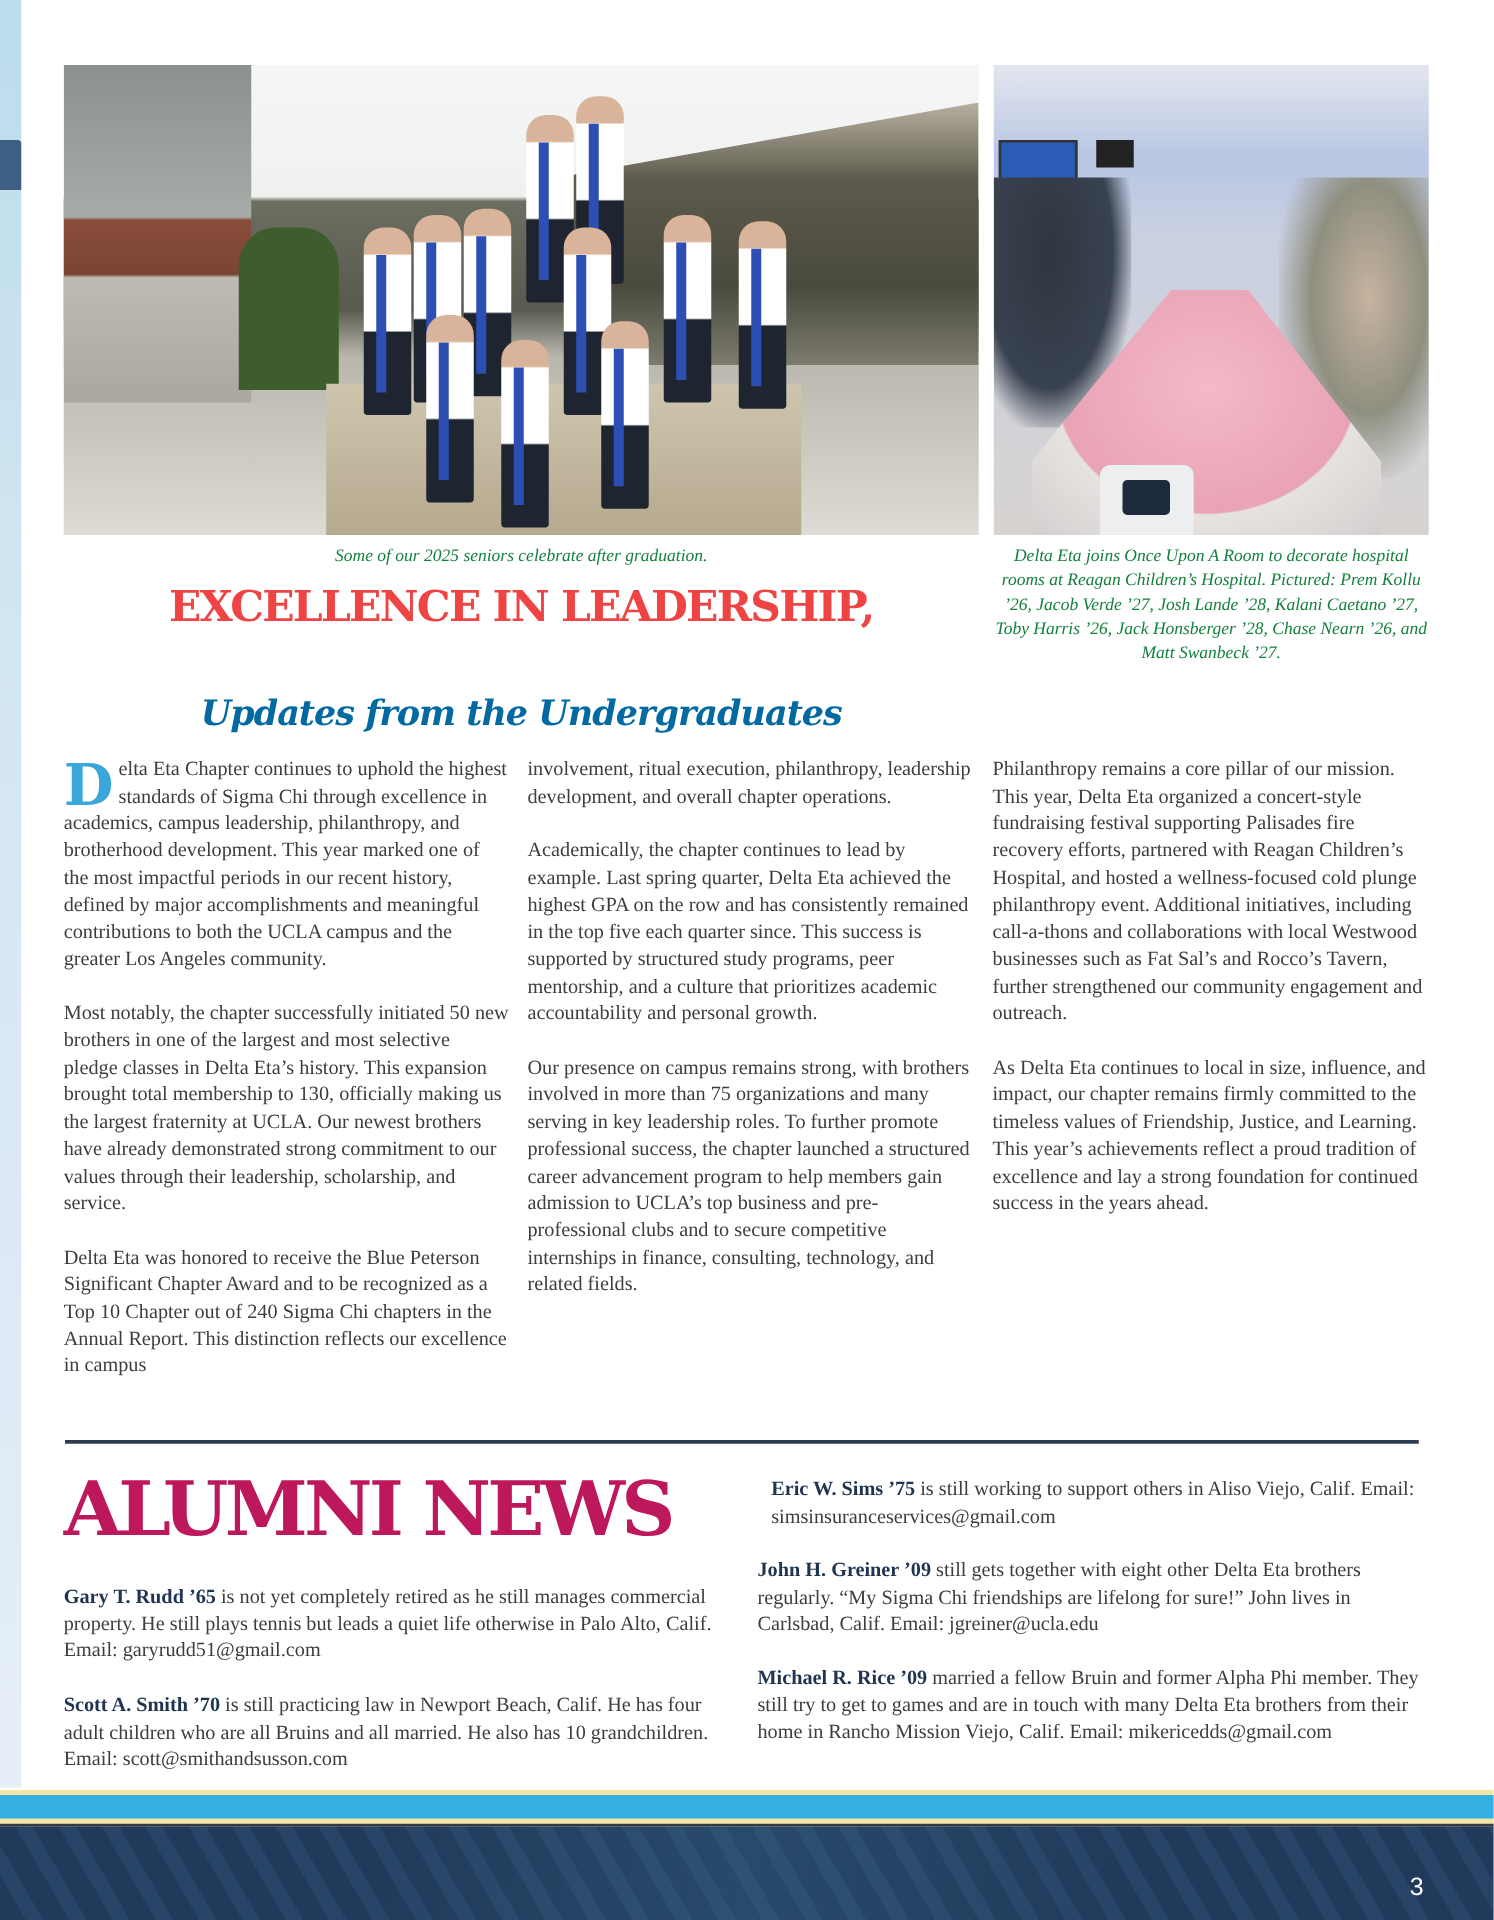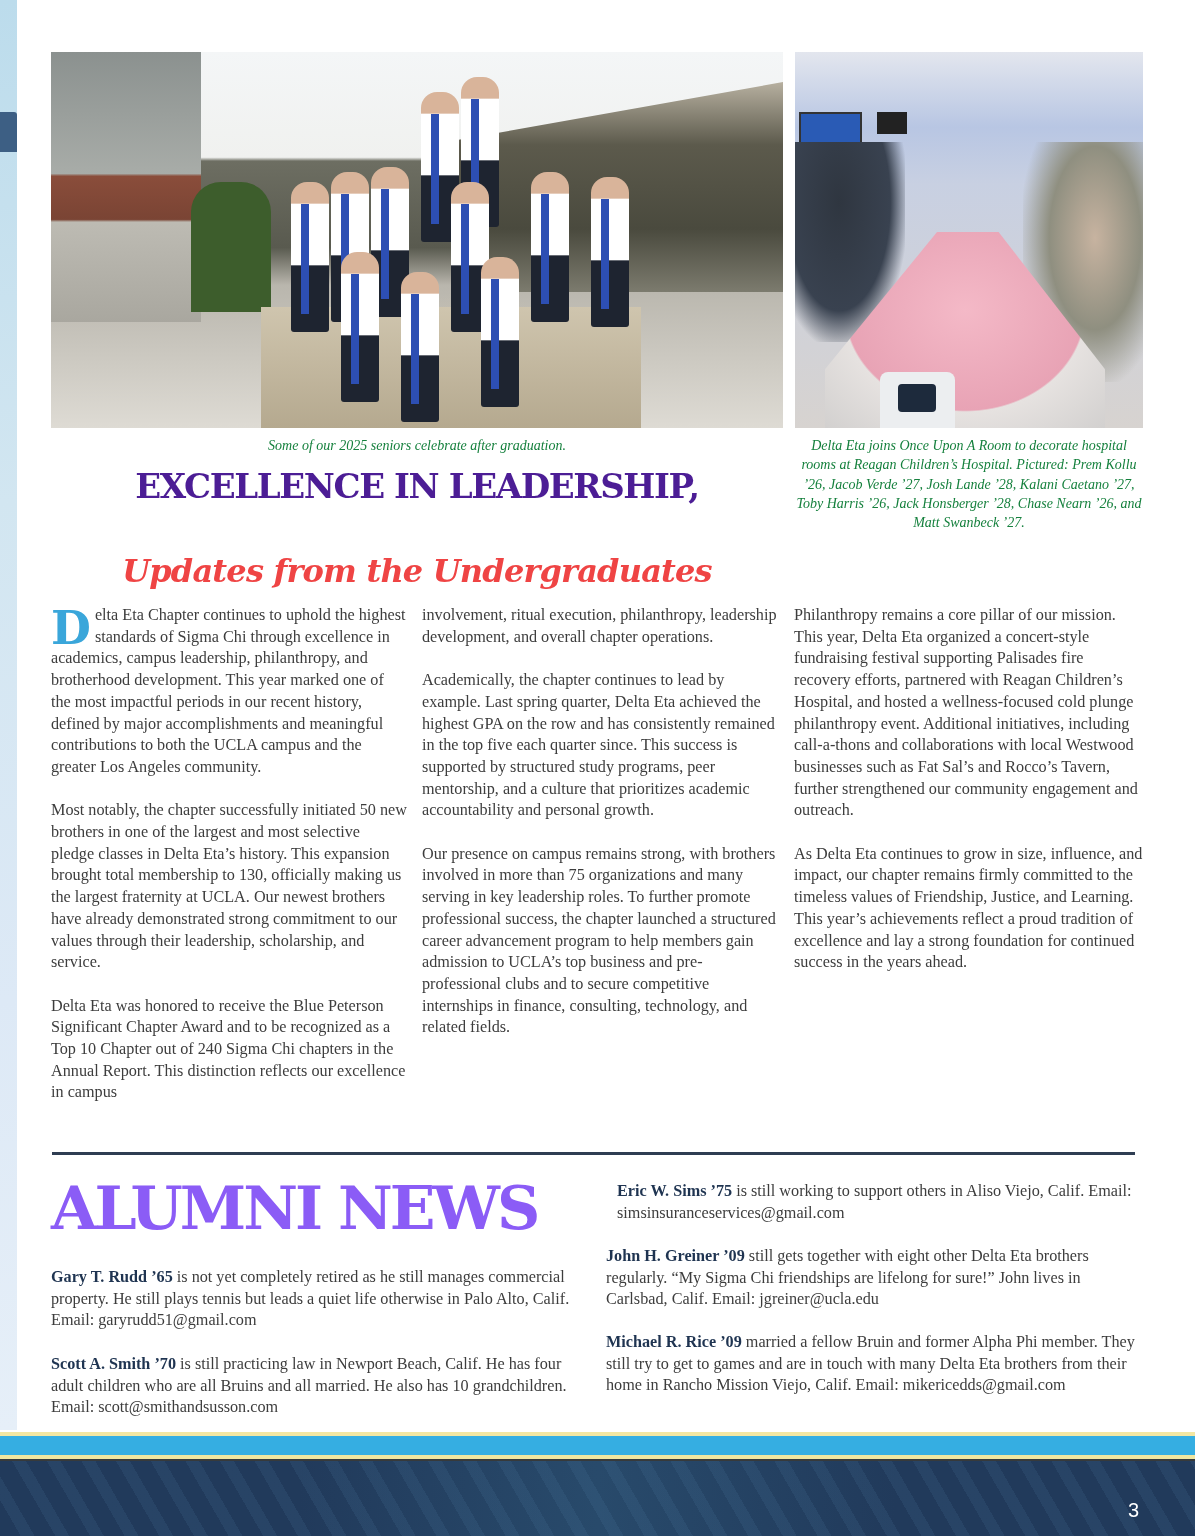--- a/index.html
+++ b/index.html
@@ -41,37 +41,37 @@
   .photo-hosp .device { position: absolute; left: 85px; top: 320px; width: 75px; height: 56px; background: #eceef0; border-radius: 8px 8px 0 0; }
   .photo-hosp .device::after { content: ""; position: absolute; left: 18px; top: 12px; width: 38px; height: 28px; background: #1d2a3c; border-radius: 4px; }
   .photo-hosp .people-l { position: absolute; left: 0; top: 90px; width: 110px; height: 200px; background: radial-gradient(ellipse at 40% 30%, #2f3640 0%, #394250 55%, rgba(57,66,80,0) 75%); }
   .photo-hosp .people-r { position: absolute; right: 0; top: 90px; width: 120px; height: 240px; background: radial-gradient(ellipse at 60% 40%, #c7b3a0 0%, #8f8f80 45%, rgba(143,143,128,0) 75%); }
 
   .caption { position: absolute; font-style: italic; font-size: 14px; color: #15803d; text-align: center; line-height: 19.3px; }
   .caption-grad { left: 51px; top: 436px; width: 732px; }
   .caption-hosp { left: 795px; top: 436px; width: 348px; }
 
   .headline { position: absolute; left: 51px; top: 466px; width: 732px; text-align: center;
-    font-family: "DejaVu Serif", serif; font-weight: bold; font-size: 34px; line-height: 40px; color: #4c1d95; letter-spacing: -1.4px; }
+    font-family: "DejaVu Serif", serif; font-weight: bold; font-size: 34px; line-height: 40px; color: #ef4444; letter-spacing: -1.4px; }
   .subhead { position: absolute; left: 51px; top: 552px; width: 732px; text-align: center;
-    font-family: "DejaVu Serif", serif; font-weight: bold; font-style: italic; font-size: 32px; line-height: 38px; color: #ef4444; letter-spacing: -0.8px; }
+    font-family: "DejaVu Serif", serif; font-weight: bold; font-style: italic; font-size: 28px; line-height: 38px; color: #0369a1; letter-spacing: -0.8px; }
 
   .col { position: absolute; top: 605px; font-size: 16.2px; line-height: 21.7px; color: #3d3d3d; }
   .col p { margin-bottom: 21.7px; }
   .col-1 { left: 51px; width: 356px; }
   .col-2 { left: 422px; width: 356px; }
   .col-3 { left: 794px; width: 350px; }
   .dropcap { float: left; font-family: "DejaVu Serif", serif; font-weight: bold; font-size: 46px; line-height: 38px; color: #3aa6da; margin: 4px 4px 0 0; }
   .signoff p { margin-bottom: 0; }
   .sign-name { font-weight: bold; color: #1f3451; }
 
   .divider { position: absolute; left: 52px; top: 1152px; width: 1083px; height: 3px; background: #2f3d52; }
 
   .alumni-title { position: absolute; left: 51px; top: 1172px; font-family: "DejaVu Serif", serif; font-weight: bold;
-    font-size: 60px; line-height: 72px; color: #8b5cf6; letter-spacing: -3px; }
+    font-size: 60px; line-height: 72px; color: #be185d; letter-spacing: -3px; }
 
   .news { position: absolute; font-size: 16.2px; line-height: 21.7px; color: #3d3d3d; }
   .news .nm { font-weight: bold; color: #1f3451; }
   .news-1 { left: 51px; top: 1267px; width: 540px; }
   .news-2 { left: 51px; top: 1354px; width: 540px; }
   .news-3 { left: 606px; top: 1181px; width: 540px; margin-left: 11px; }
   .news-4 { left: 606px; top: 1246px; width: 540px; }
   .news-5 { left: 606px; top: 1332px; width: 540px; }
 
   .footer { position: absolute; left: 0; top: 1432px; width: 1195px; height: 104px; }
@@ -136,21 +136,21 @@
 </div>
 
 <div class="col col-2">
   <p>involvement, ritual execution, philanthropy, leadership development, and overall chapter operations.</p>
   <p>Academically, the chapter continues to lead by example. Last spring quarter, Delta Eta achieved the highest GPA on the row and has consistently remained in the top five each quarter since. This success is supported by structured study programs, peer mentorship, and a culture that prioritizes academic accountability and personal growth.</p>
   <p>Our presence on campus remains strong, with brothers involved in more than 75 organizations and many serving in key leadership roles. To further promote professional success, the chapter launched a structured career advancement program to help members gain admission to UCLA’s top business and pre-professional clubs and to secure competitive internships in finance, consulting, technology, and related fields.</p>
 </div>
 
 <div class="col col-3">
   <p>Philanthropy remains a core pillar of our mission. This year, Delta Eta organized a concert-style fundraising festival supporting Palisades fire recovery efforts, partnered with Reagan Children’s Hospital, and hosted a wellness-focused cold plunge philanthropy event. Additional initiatives, including call-a-thons and collaborations with local Westwood businesses such as Fat Sal’s and Rocco’s Tavern, further strengthened our community engagement and outreach.</p>
-  <p>As Delta Eta continues to grow in size, influence, and impact, our chapter remains firmly committed to the timeless values of Friendship, Justice, and Learning. This year’s achievements reflect a proud tradition of excellence and lay a strong foundation for continued success in the years ahead.</p>
+  <p>As Delta Eta continues to local in size, influence, and impact, our chapter remains firmly committed to the timeless values of Friendship, Justice, and Learning. This year’s achievements reflect a proud tradition of excellence and lay a strong foundation for continued success in the years ahead.</p>
 </div>
 
 <div class="divider"></div>
 
 <h2 class="alumni-title">ALUMNI NEWS</h2>
 
 <div class="news news-1">
   <span class="nm">Gary T. Rudd ’65</span><span> is not yet completely retired as he still manages commercial property. He still plays tennis but leads a quiet life otherwise in Palo Alto, Calif. Email: garyrudd51@gmail.com</span>
 </div>
 <div class="news news-2">

